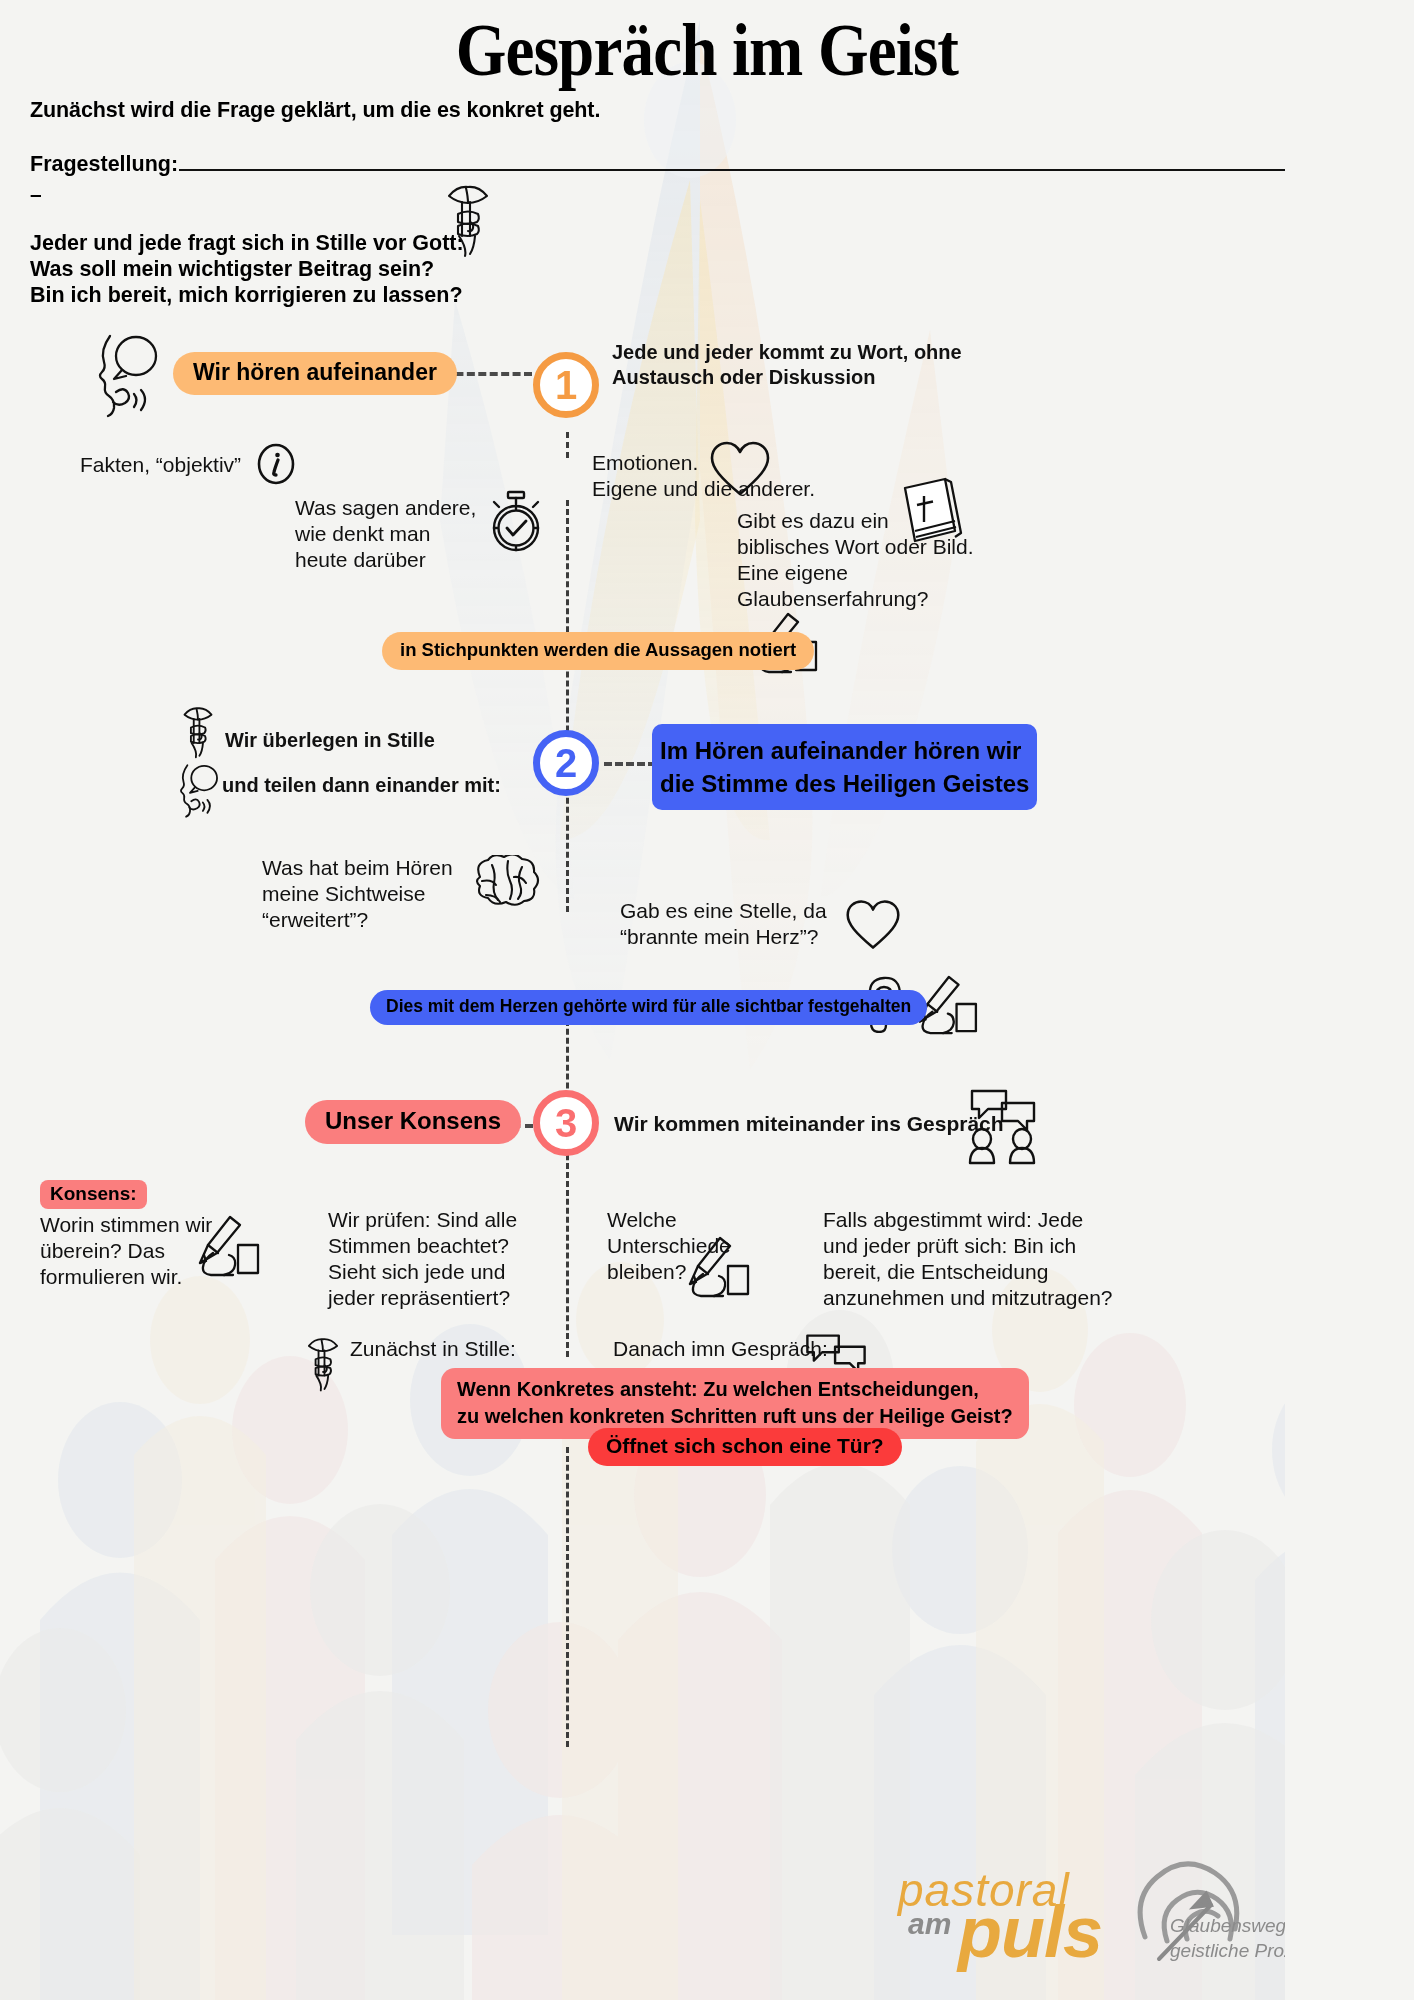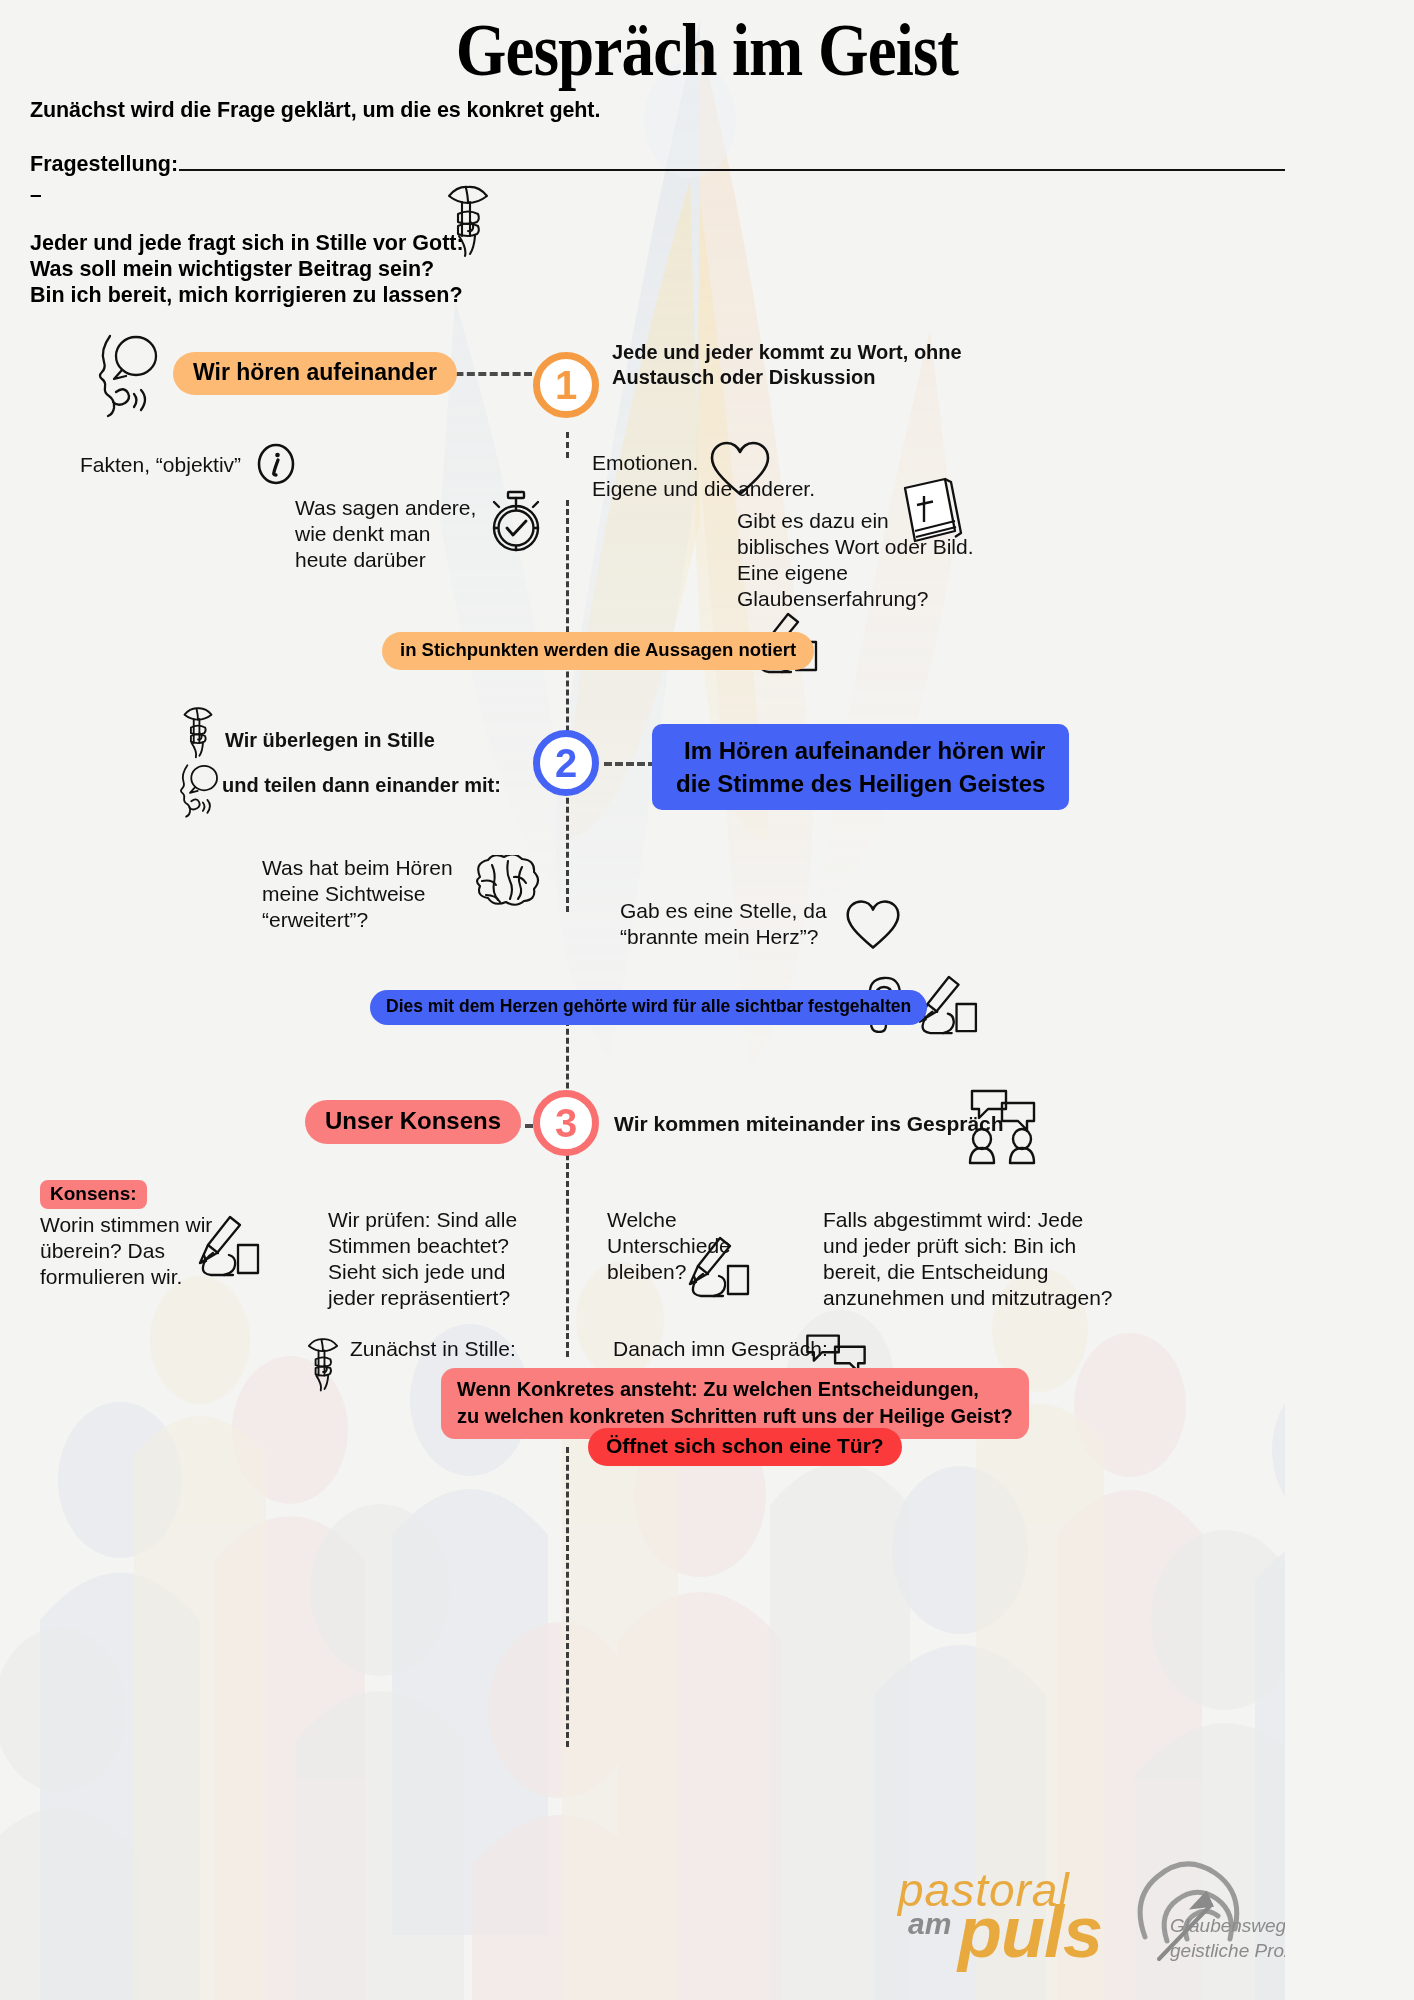--- a/index.html
+++ b/index.html
@@ -331,21 +331,21 @@
     <path d="M34 42 l-8 9 l12 -3"></path>
     <path d="M28 64 q8 -6 12 1 q3 6 -3 10 q-7 4 -12 -1"></path>
     <path d="M46 66 q5 6 0 13"></path>
     <path d="M53 62 q8 9 0 20"></path>
   </svg>
   <div class="txt b" style="left:222px;top:773px;font-size:20px;">und teilen dann einander mit:</div>
 
   <div class="step-circle step-2" style="left:533px;top:730px;">2</div>
   <div class="connector" style="left:604px;top:762px;width:52px;"></div>
 
-  <div class="pill pill-blue" style="left:652px;top:724px;font-size:24px;line-height:33px;padding:10px 24px;color:#000;border-radius:10px;text-align:right;">
+  <div class="pill pill-blue" style="left:652px;top:724px;font-size:24px;line-height:33px;padding:10px 8px;color:#000;border-radius:10px;text-align:left;">
     <div>Im Hören aufeinander hören wir</div>
     <div>die Stimme des Heiligen Geistes</div>
   </div>
 
   <div class="txt" style="left:262px;top:855px;font-size:21px;line-height:26px;">
     Was hat beim Hören<br>meine Sichtweise<br>“erweitert”?
   </div>
   <svg class="icon" style="left:468px;top:855px;" width="72" height="62" viewBox="0 0 72 62" fill="none" stroke="#111" stroke-width="2.1" stroke-linejoin="round" stroke-linecap="round">
     <path d="M12 22 q-6 -14 8 -17 q6 -8 16 -3 q10 -6 18 2 q13 1 12 13 q8 8 0 17 q2 11 -10 12 q-8 7 -18 1 q-12 5 -18 -4 q-12 -2 -8 -12 q-6 -5 0 -9z"></path>
     <path d="M24 10 q4 9 2 18 q-2 9 4 17"></path>

